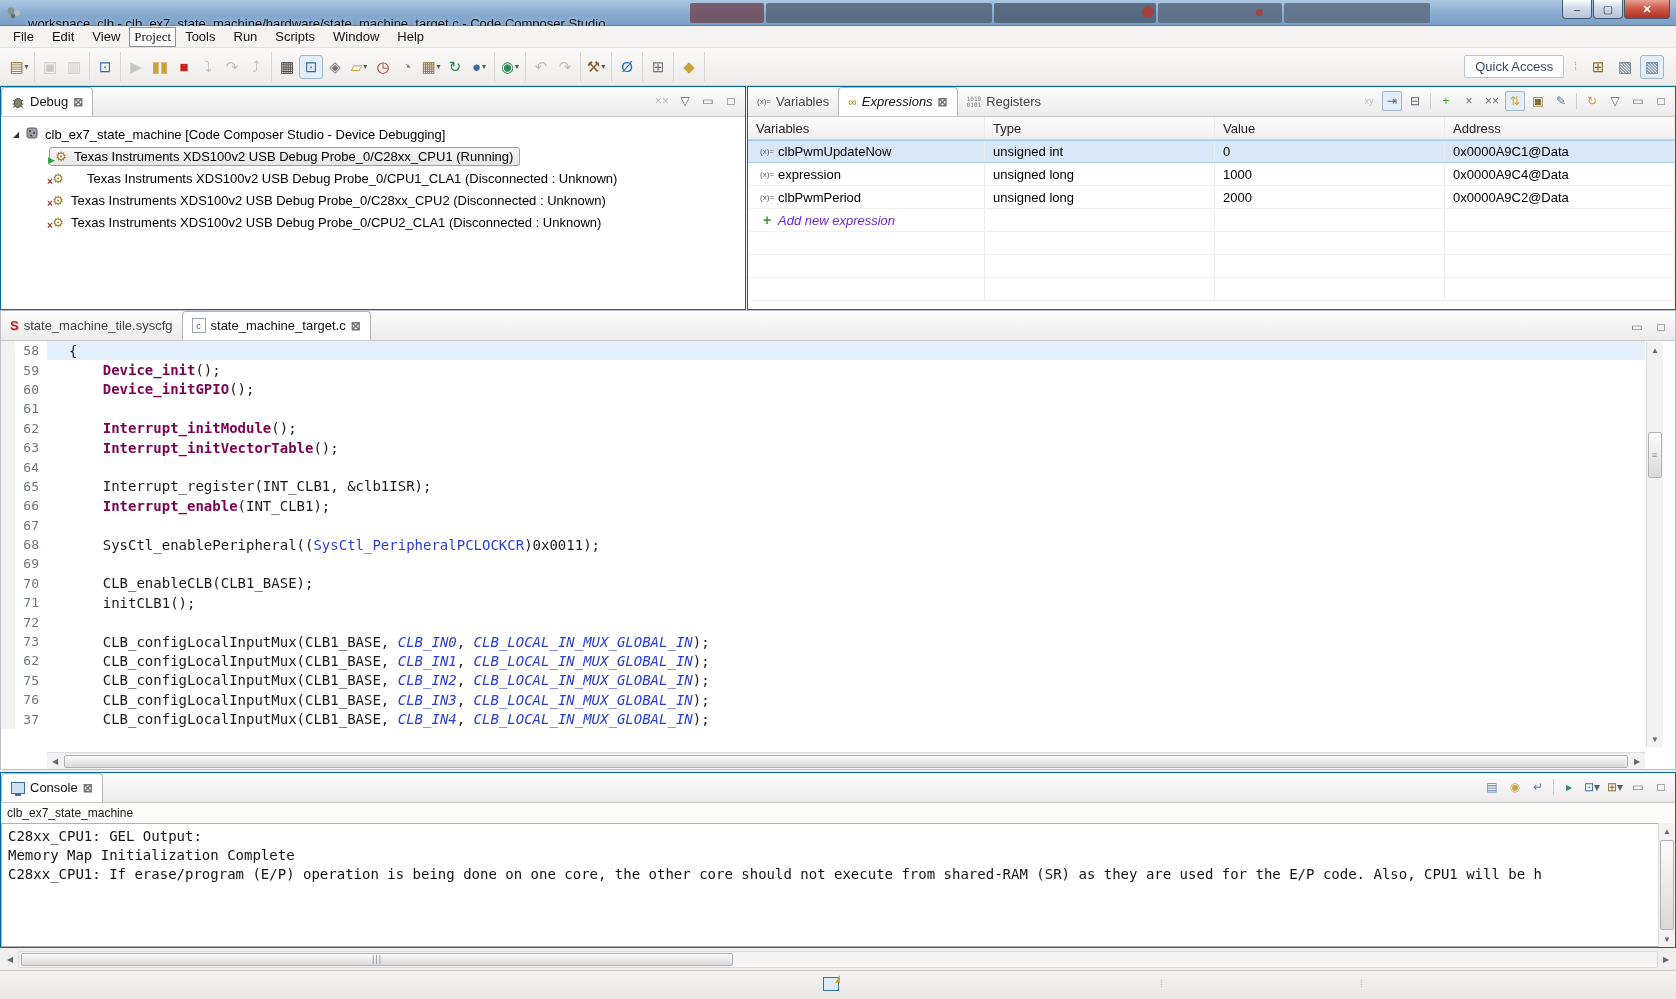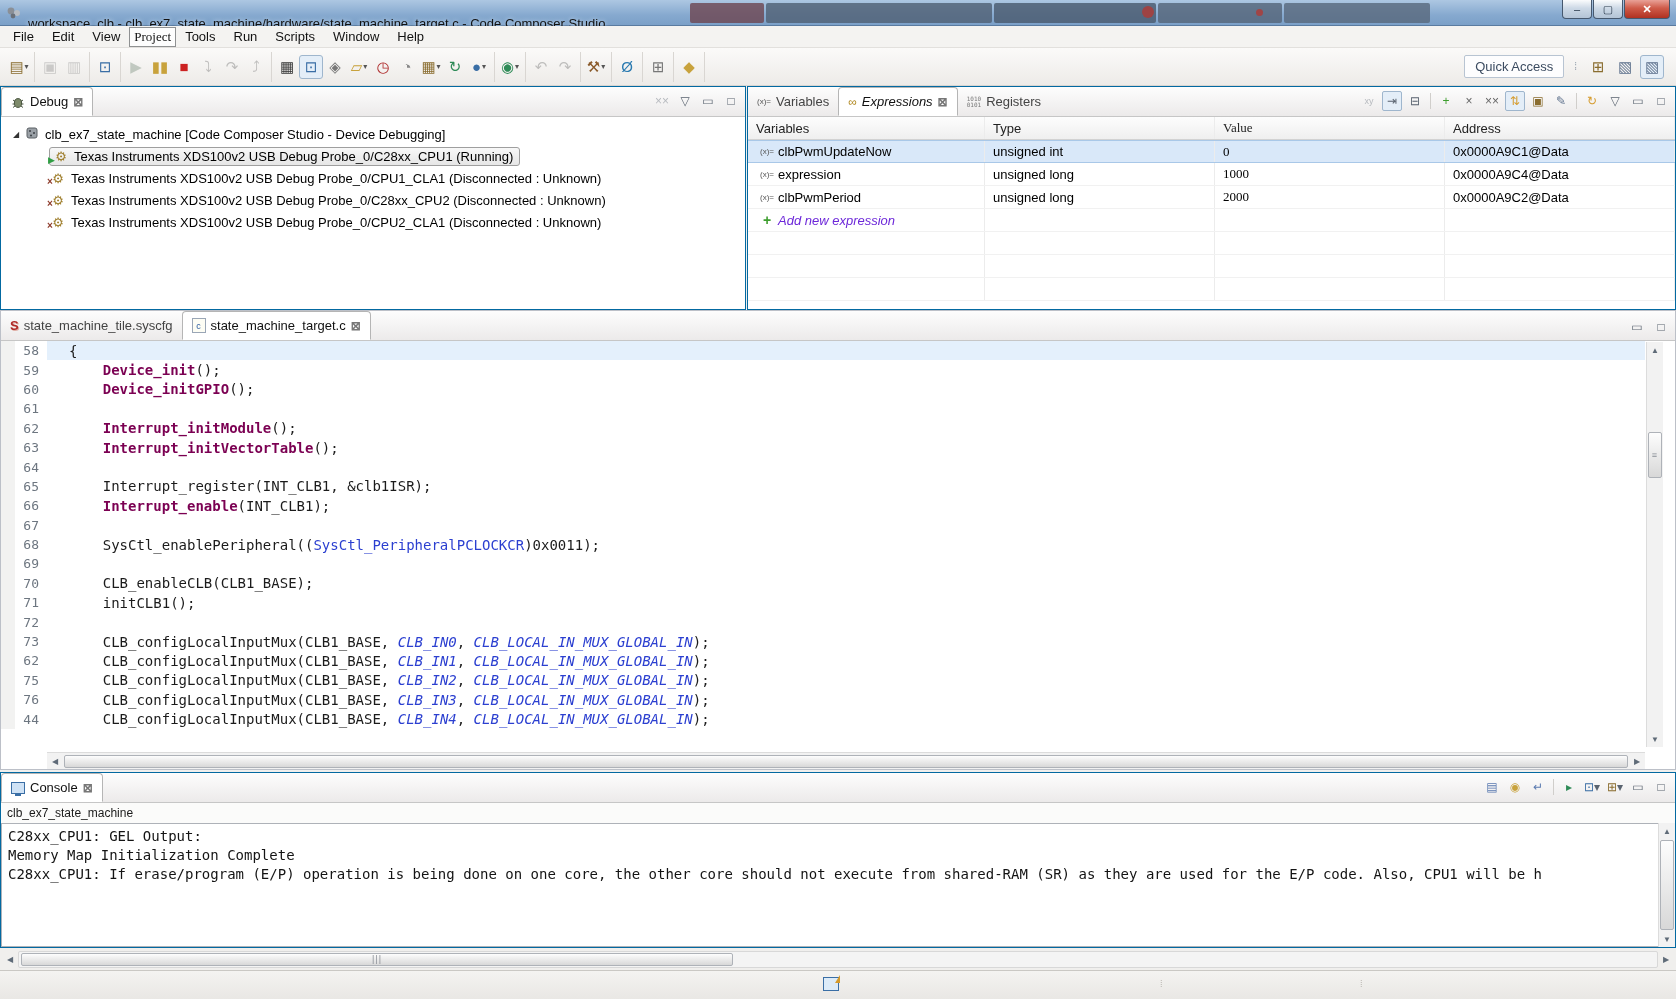--- a/index.html
+++ b/index.html
@@ -68,21 +68,21 @@
 
   
   #expr-panel { left:747px; top:86px; width:929px; height:224px; }
   .icon-vars { font-size:8px; color:#555; letter-spacing:0; }
   .icon-regs { font-size:6px; line-height:6px; color:#777; font-family:"DejaVu Sans Mono",monospace; }
   .icon-glasses { color:#b08820; font-size:12px; }
   #expr-table { width:100%; }
   .xrow { display:flex; height:23px; align-items:center; border-bottom:1px solid #f1f1f1; }
   .xrow.header { height:23px; background:linear-gradient(#fdfdfd,#efefef); border-bottom:1px solid #d2d2d2; color:#222; }
   .xc { padding-left:8px; height:100%; display:flex; align-items:center; border-right:1px solid #ececec; overflow:hidden; white-space:nowrap; }
-  .xc0 { width:237px; } .xc1 { width:230px; } .xc2 { width:230px;font-family:Liberation Serif, serif; } .xc3 { flex:1; }
+  .xc0 { width:237px; } .xc1 { width:230px; } .xc2 { width:230px; } .xc3 { flex:1; }
   .xrow.selected { background:#d9e8f9; border-top:1px solid #a9c8e8; border-bottom:1px solid #a9c8e8; }
   .xicon { width:22px; text-align:center; font-size:8px; color:#555; flex-shrink:0; }
   .add-plus { color:#3d9e2e; font-weight:bold; font-size:14px; }
   .add-lbl { font-style:italic; color:#6d28d9; }
 
   
   #editor { left:0; top:310px; width:1676px; height:460px; background:#fff; border:1px solid #bcc0c8; }
   #ed-tabs { height:30px; }
   .ficon-c { width:14px; height:15px; border:1px solid #9aa6b6; background:#fdfdf4; font-size:9px; color:#2a5aa0;
     display:flex; align-items:center; justify-content:center; }
@@ -344,21 +344,21 @@
         <span class="exp"></span>
         <span class="dt-sel" style="display: inline-flex; align-items: center;">
           <span class="ticon"><span class="gear">⚙</span><span class="gear-play">▶</span></span>
           <span style="margin-left: 4px;">Texas Instruments XDS100v2 USB Debug Probe_0/C28xx_CPU1 (Running)</span>
         </span>
       </div>
       <div class="dt-row" style="padding-left: 34px;">
         <span class="exp"></span>
         <span style="display: inline-flex; align-items: center;">
           <span class="ticon"><span class="gear">⚙</span><span class="gear-x">×</span></span>
-          <span style="margin-left: 4px;">Texas Instruments XDS100v2 USB Debug Probe_0/CPU1_CLA1 (Disconnected : Unknown)</span>
+          <span style="margin-left: 20px;">Texas Instruments XDS100v2 USB Debug Probe_0/CPU1_CLA1 (Disconnected : Unknown)</span>
         </span>
       </div>
       <div class="dt-row" style="padding-left: 34px;">
         <span class="exp"></span>
         <span style="display: inline-flex; align-items: center;">
           <span class="ticon"><span class="gear">⚙</span><span class="gear-x">×</span></span>
           <span style="margin-left: 4px;">Texas Instruments XDS100v2 USB Debug Probe_0/C28xx_CPU2 (Disconnected : Unknown)</span>
         </span>
       </div>
       <div class="dt-row" style="padding-left: 34px;">
@@ -523,21 +523,21 @@
       <div class="cl"><span class="ruler"></span><span class="num">67</span><span class="ctext-bg"><span class="ctext"></span></span></div>
       <div class="cl"><span class="ruler"></span><span class="num">68</span><span class="ctext-bg"><span class="ctext"><span class="cp">    SysCtl_enablePeripheral((</span><span class="ct">SysCtl_PeripheralPCLOCKCR</span><span class="cp">)0x0011);</span></span></span></div>
       <div class="cl"><span class="ruler"></span><span class="num">69</span><span class="ctext-bg"><span class="ctext"></span></span></div>
       <div class="cl"><span class="ruler"></span><span class="num">70</span><span class="ctext-bg"><span class="ctext"><span class="cp">    CLB_enableCLB(CLB1_BASE);</span></span></span></div>
       <div class="cl"><span class="ruler"></span><span class="num">71</span><span class="ctext-bg"><span class="ctext"><span class="cp">    initCLB1();</span></span></span></div>
       <div class="cl"><span class="ruler"></span><span class="num">72</span><span class="ctext-bg"><span class="ctext"></span></span></div>
       <div class="cl"><span class="ruler"></span><span class="num">73</span><span class="ctext-bg"><span class="ctext"><span class="cp">    CLB_configLocalInputMux(CLB1_BASE, </span><span class="ce">CLB_IN0</span><span class="cp">, </span><span class="ce">CLB_LOCAL_IN_MUX_GLOBAL_IN</span><span class="cp">);</span></span></span></div>
       <div class="cl"><span class="ruler"></span><span class="num">62</span><span class="ctext-bg"><span class="ctext"><span class="cp">    CLB_configLocalInputMux(CLB1_BASE, </span><span class="ce">CLB_IN1</span><span class="cp">, </span><span class="ce">CLB_LOCAL_IN_MUX_GLOBAL_IN</span><span class="cp">);</span></span></span></div>
       <div class="cl"><span class="ruler"></span><span class="num">75</span><span class="ctext-bg"><span class="ctext"><span class="cp">    CLB_configLocalInputMux(CLB1_BASE, </span><span class="ce">CLB_IN2</span><span class="cp">, </span><span class="ce">CLB_LOCAL_IN_MUX_GLOBAL_IN</span><span class="cp">);</span></span></span></div>
       <div class="cl"><span class="ruler"></span><span class="num">76</span><span class="ctext-bg"><span class="ctext"><span class="cp">    CLB_configLocalInputMux(CLB1_BASE, </span><span class="ce">CLB_IN3</span><span class="cp">, </span><span class="ce">CLB_LOCAL_IN_MUX_GLOBAL_IN</span><span class="cp">);</span></span></span></div>
-      <div class="cl"><span class="ruler"></span><span class="num">44</span><span class="ctext-bg"><span class="ctext"><span class="cp">    CLB_configLocalInputMux(CLB1_BASE, </span><span class="ce">CLB_IN4</span><span class="cp">, </span><span class="ce">CLB_LOCAL_IN_MUX_GLOBAL_IN</span><span class="cp">);</span></span></span></div>
+      <div class="cl"><span class="ruler"></span><span class="num">37</span><span class="ctext-bg"><span class="ctext"><span class="cp">    CLB_configLocalInputMux(CLB1_BASE, </span><span class="ce">CLB_IN4</span><span class="cp">, </span><span class="ce">CLB_LOCAL_IN_MUX_GLOBAL_IN</span><span class="cp">);</span></span></span></div>
     </div>
   <div id="ed-vscroll" class="sb-v">
     <div class="sb-arrow" style="position:absolute;top:0;">▲</div>
     <div class="sb-thumb">
         <span class="sb-grip">≡</span>
       </div>
     <div class="sb-arrow" style="position:absolute;bottom:0;">▼</div>
   </div>
   <div id="ed-hscroll" class="sb-h">
     <div class="sb-arrow">◀</div>

